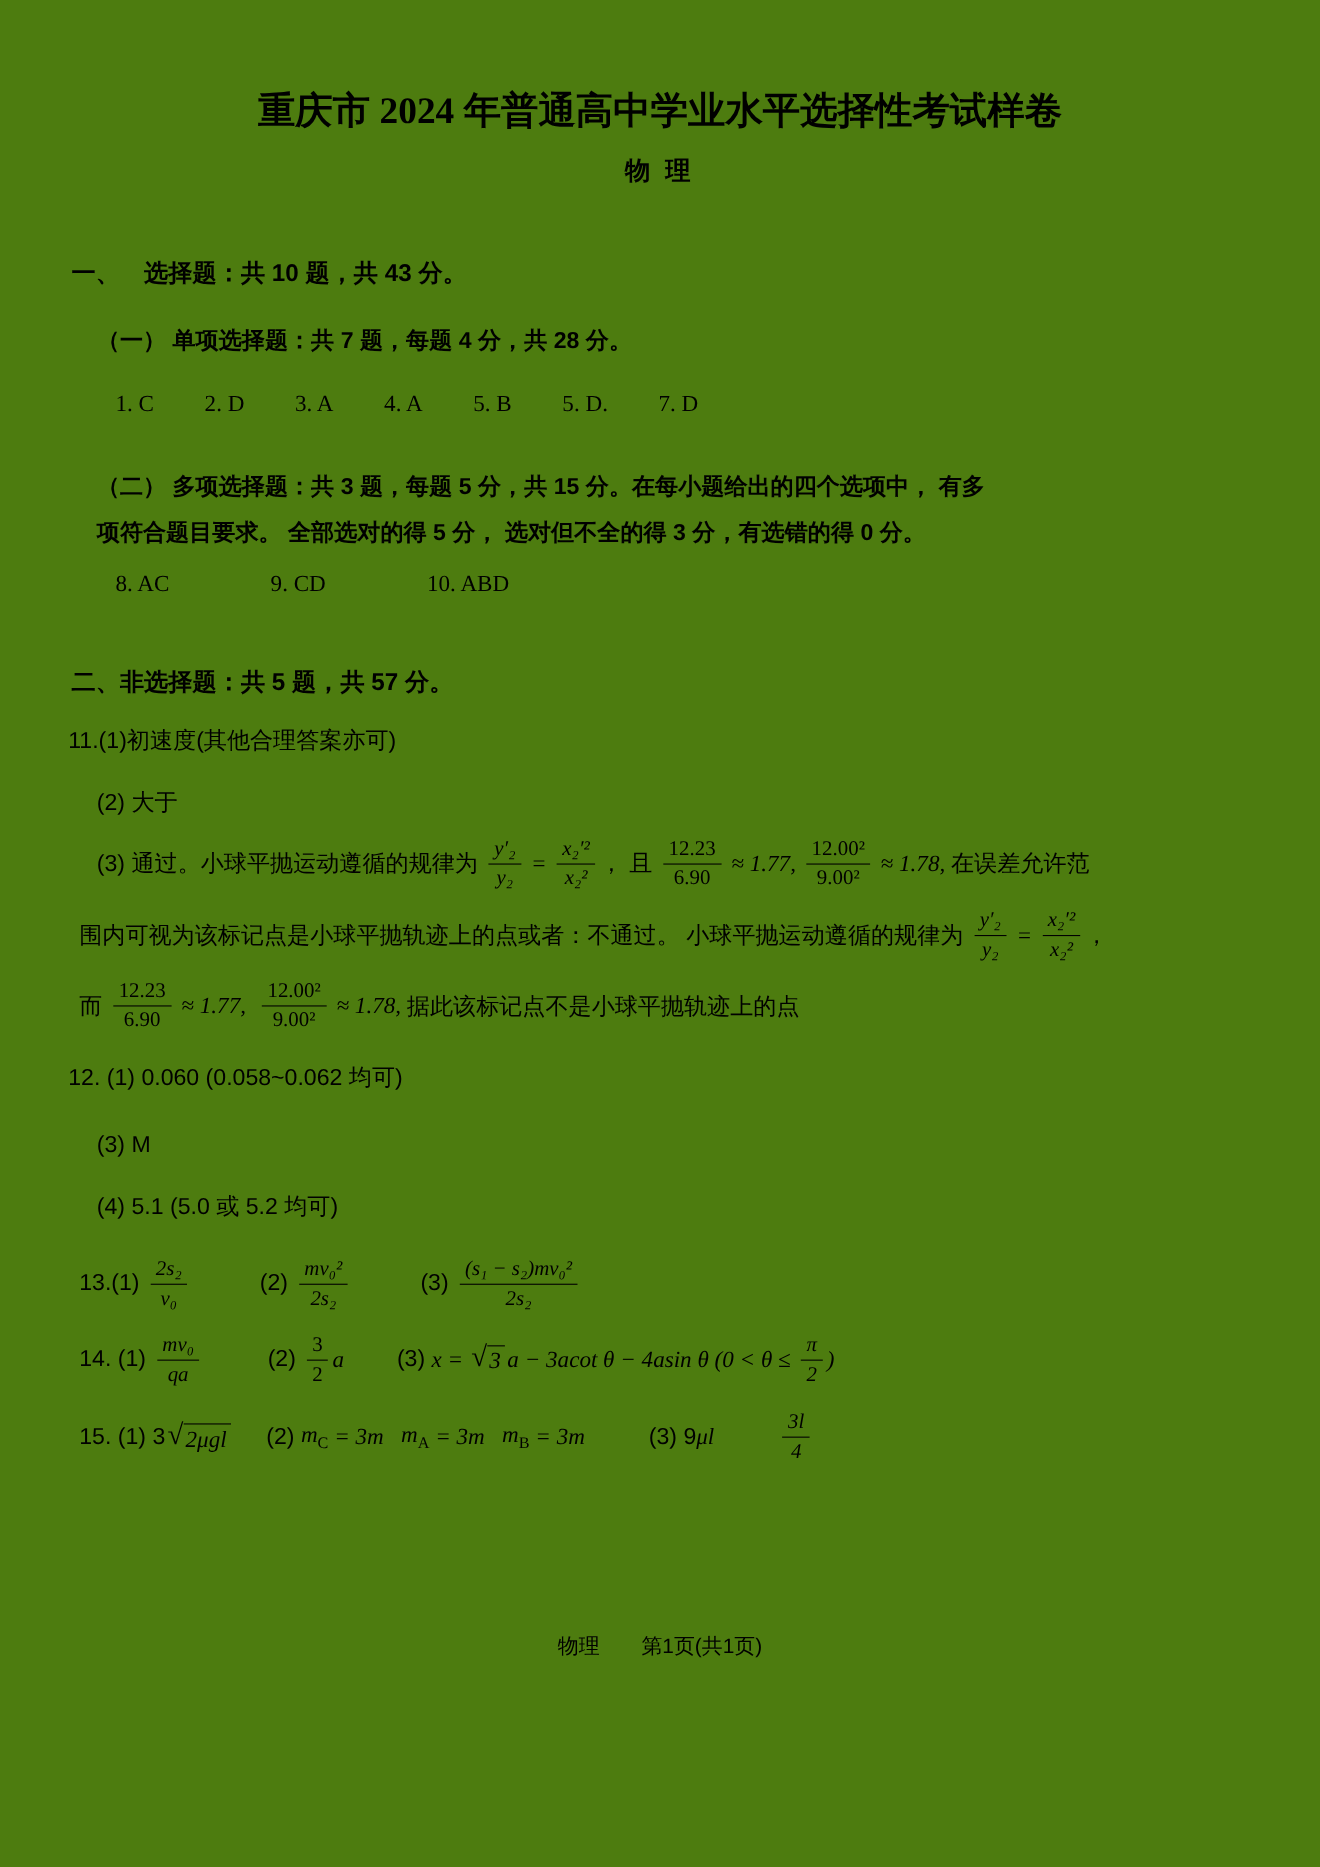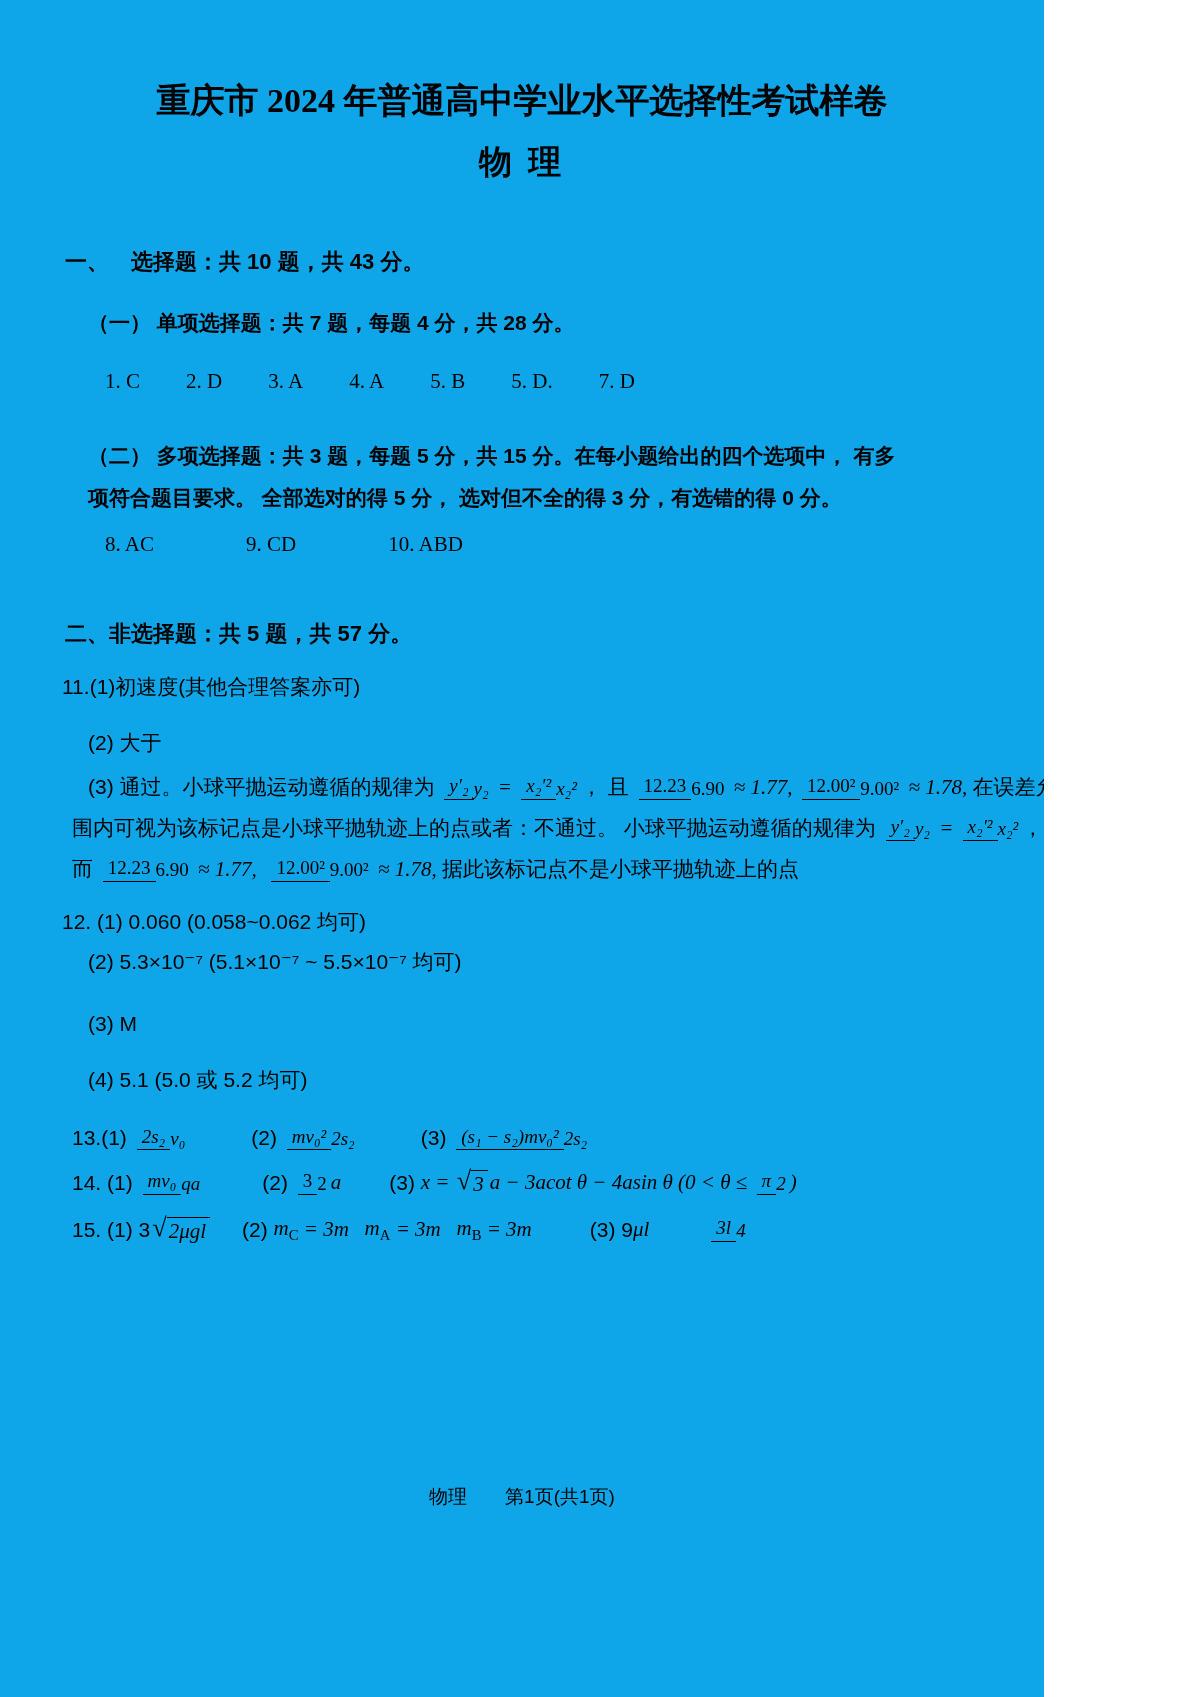--- a/index.html
+++ b/index.html
@@ -4,36 +4,36 @@
 <style>
   * { margin: 0; padding: 0; box-sizing: border-box; }
   html, body { background: #ffffff; }
   body {
     width: 1200px;
     font-family: "Liberation Sans", "DejaVu Sans", sans-serif;
     color: #000;
   }
   .page {
     position: relative;
-    width: 1044px;
+    width: 1200px;
     height: 1697px;
-    background: #0ea5e9;
+    background: #4d7c0f;
     overflow: hidden;
   }
   .title {
     padding-top: 78px;
     text-align: center;
     font-size: 34px;
     font-weight: bold;
     font-family: "Liberation Serif", "DejaVu Serif", serif;
   }
   .subject {
     margin-top: 16px;
     text-align: center;
-    font-size: 33px;
+    font-size: 23px;
     font-weight: bold;
     font-family: "Liberation Serif", "DejaVu Serif", serif;
     letter-spacing: 4px;
   }
   .sec-heading {
     margin-left: 65px;
     font-size: 22px;
     font-weight: bold;
   }
   .sub-heading {
@@ -63,21 +63,21 @@
   }
   .indent1 { margin-left: 88px; }
   .mline .txt { white-space: pre; }
   .mline .math {
     white-space: pre;
     font-family: "Liberation Serif", "DejaVu Serif", serif;
     font-style: italic;
   }
   .frac {
     display: inline-flex;
-    flex-direction: row;
+    flex-direction: column;
     align-items: center;
     text-align: right;
     font-family: "Liberation Serif", "DejaVu Serif", serif;
     font-size: 19px;
     margin: 2px 4px;
     line-height: 1.15;
   }
   .frac .num { border-bottom: 1.5px solid #000; padding: 0 5px 2px; }
   .frac .den { padding-top: 2px; }
   .frac.i { font-style: italic; }
@@ -203,21 +203,20 @@
       <span class="math"> ≈ 1.77,  </span>
       <span class="frac">
         <span class="num">12.00²</span>
         <span class="den">9.00²</span>
       </span>
       <span class="math"> ≈ 1.78, </span>
       <span class="txt">据此该标记点不是小球平抛轨迹上的点</span>
     </div>
 
   <div class="line mt24">12. (1) 0.060 (0.058~0.062 均可)</div>
-  <div class="line indent1 mt12">(2) 5.3×10⁻⁷ (5.1×10⁻⁷ ~ 5.5×10⁻⁷ 均可)</div>
   <div class="line indent1 mt36">(3) M</div>
   <div class="line indent1 mt30">(4) 5.1 (5.0 或 5.2 均可)</div>
 
   <div class="mline mt30">
       <span class="txt">13.(1) </span>
       <span class="frac i">
         <span class="num">2s₂</span>
         <span class="den">v₀</span>
       </span>
       <span style="display: inline-block; width: 62px;"></span>

